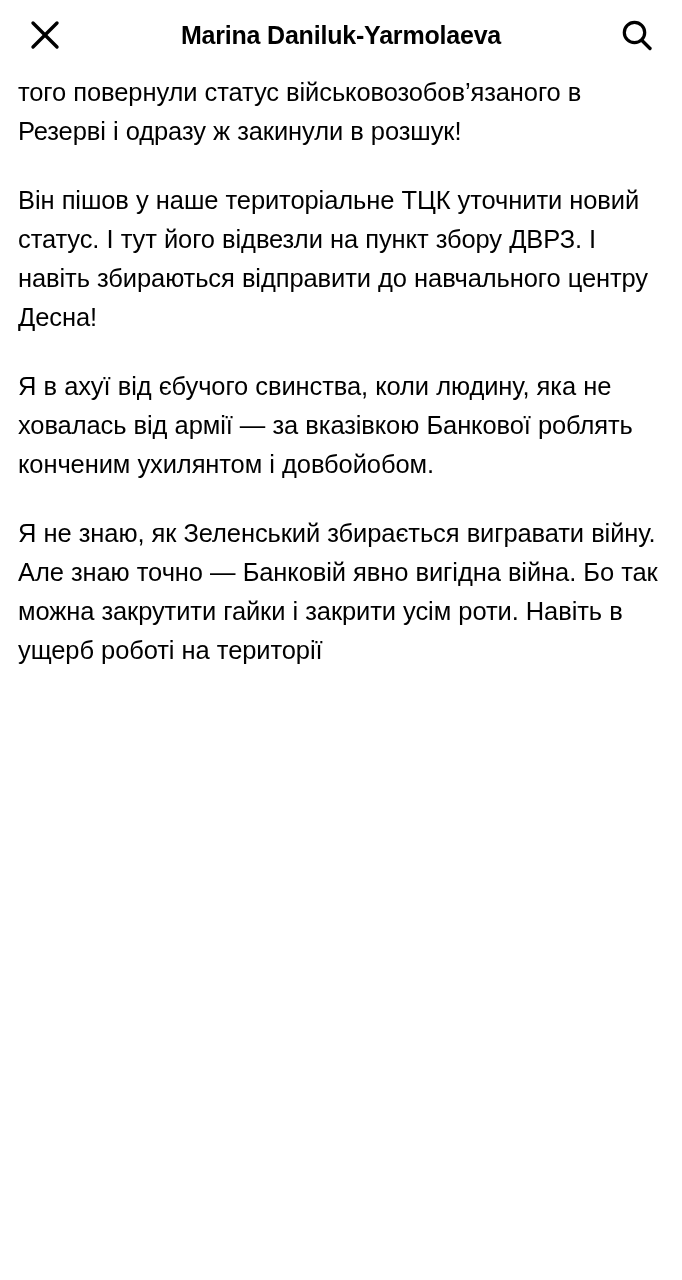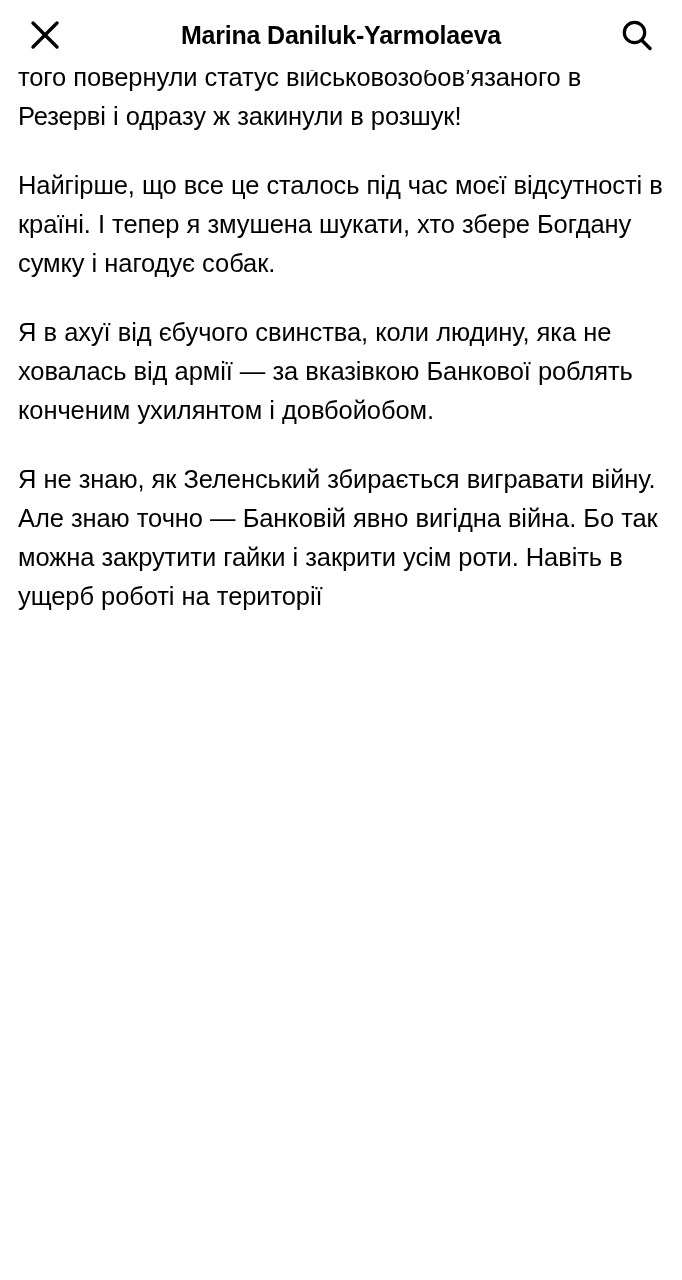--- a/index.html
+++ b/index.html
@@ -72,21 +72,21 @@
   }
   .para {
     font-size: 25.5px;
     line-height: 39px;
     color: #000000;
     margin: 0 0 30px 0;
     letter-spacing: -0.1px;
     word-spacing: 0.2px;
   }
   .para.first {
-    margin-top: 0;
+    margin-top: 15px;
   }
   
   .clip-top {
     position: relative;
     margin-top: -10px;
   }
 </style>
 </head>
 <body>
 
@@ -105,18 +105,18 @@
     <button class="icon-btn" aria-label="search">
       <svg width="34" height="34" viewBox="0 0 34 34" aria-hidden="true">
         <circle cx="14.5" cy="14.5" r="10.2" fill="none" stroke="#000000" stroke-width="3.2"></circle>
         <line x1="22" y1="22.5" x2="30" y2="30.5" stroke="#000000" stroke-width="3.4" stroke-linecap="round"></line>
       </svg>
     </button>
   </div>
 
   <div class="content">
     <p class="para first clip-top">того повернули статус військовозобов’язаного в Резерві і одразу ж закинули в розшук!</p>
-    <p class="para">Найгірше, що все це сталось під час моєї відсутності в країні. І тепер я змушена шукати, хто збере Богдану сумку і нагодує собак.</p>
+    <p class="para">Він пішов у наше територіальне ТЦК уточнити новий статус. І тут його відвезли на пункт збору ДВРЗ. І навіть збираються відправити до навчального центру Десна!</p>
     <p class="para">Я в ахуї від єбучого свинства, коли людину, яка не ховалась від армії — за вказівкою Банкової роблять конченим ухилянтом і довбойобом.</p>
     <p class="para">Я не знаю, як Зеленський збирається вигравати війну. Але знаю точно — Банковій явно вигідна війна. Бо так можна закрутити гайки і закрити усім роти. Навіть в ущерб роботі на території</p>
   </div>
 
 </div>
 
 </body></html>

